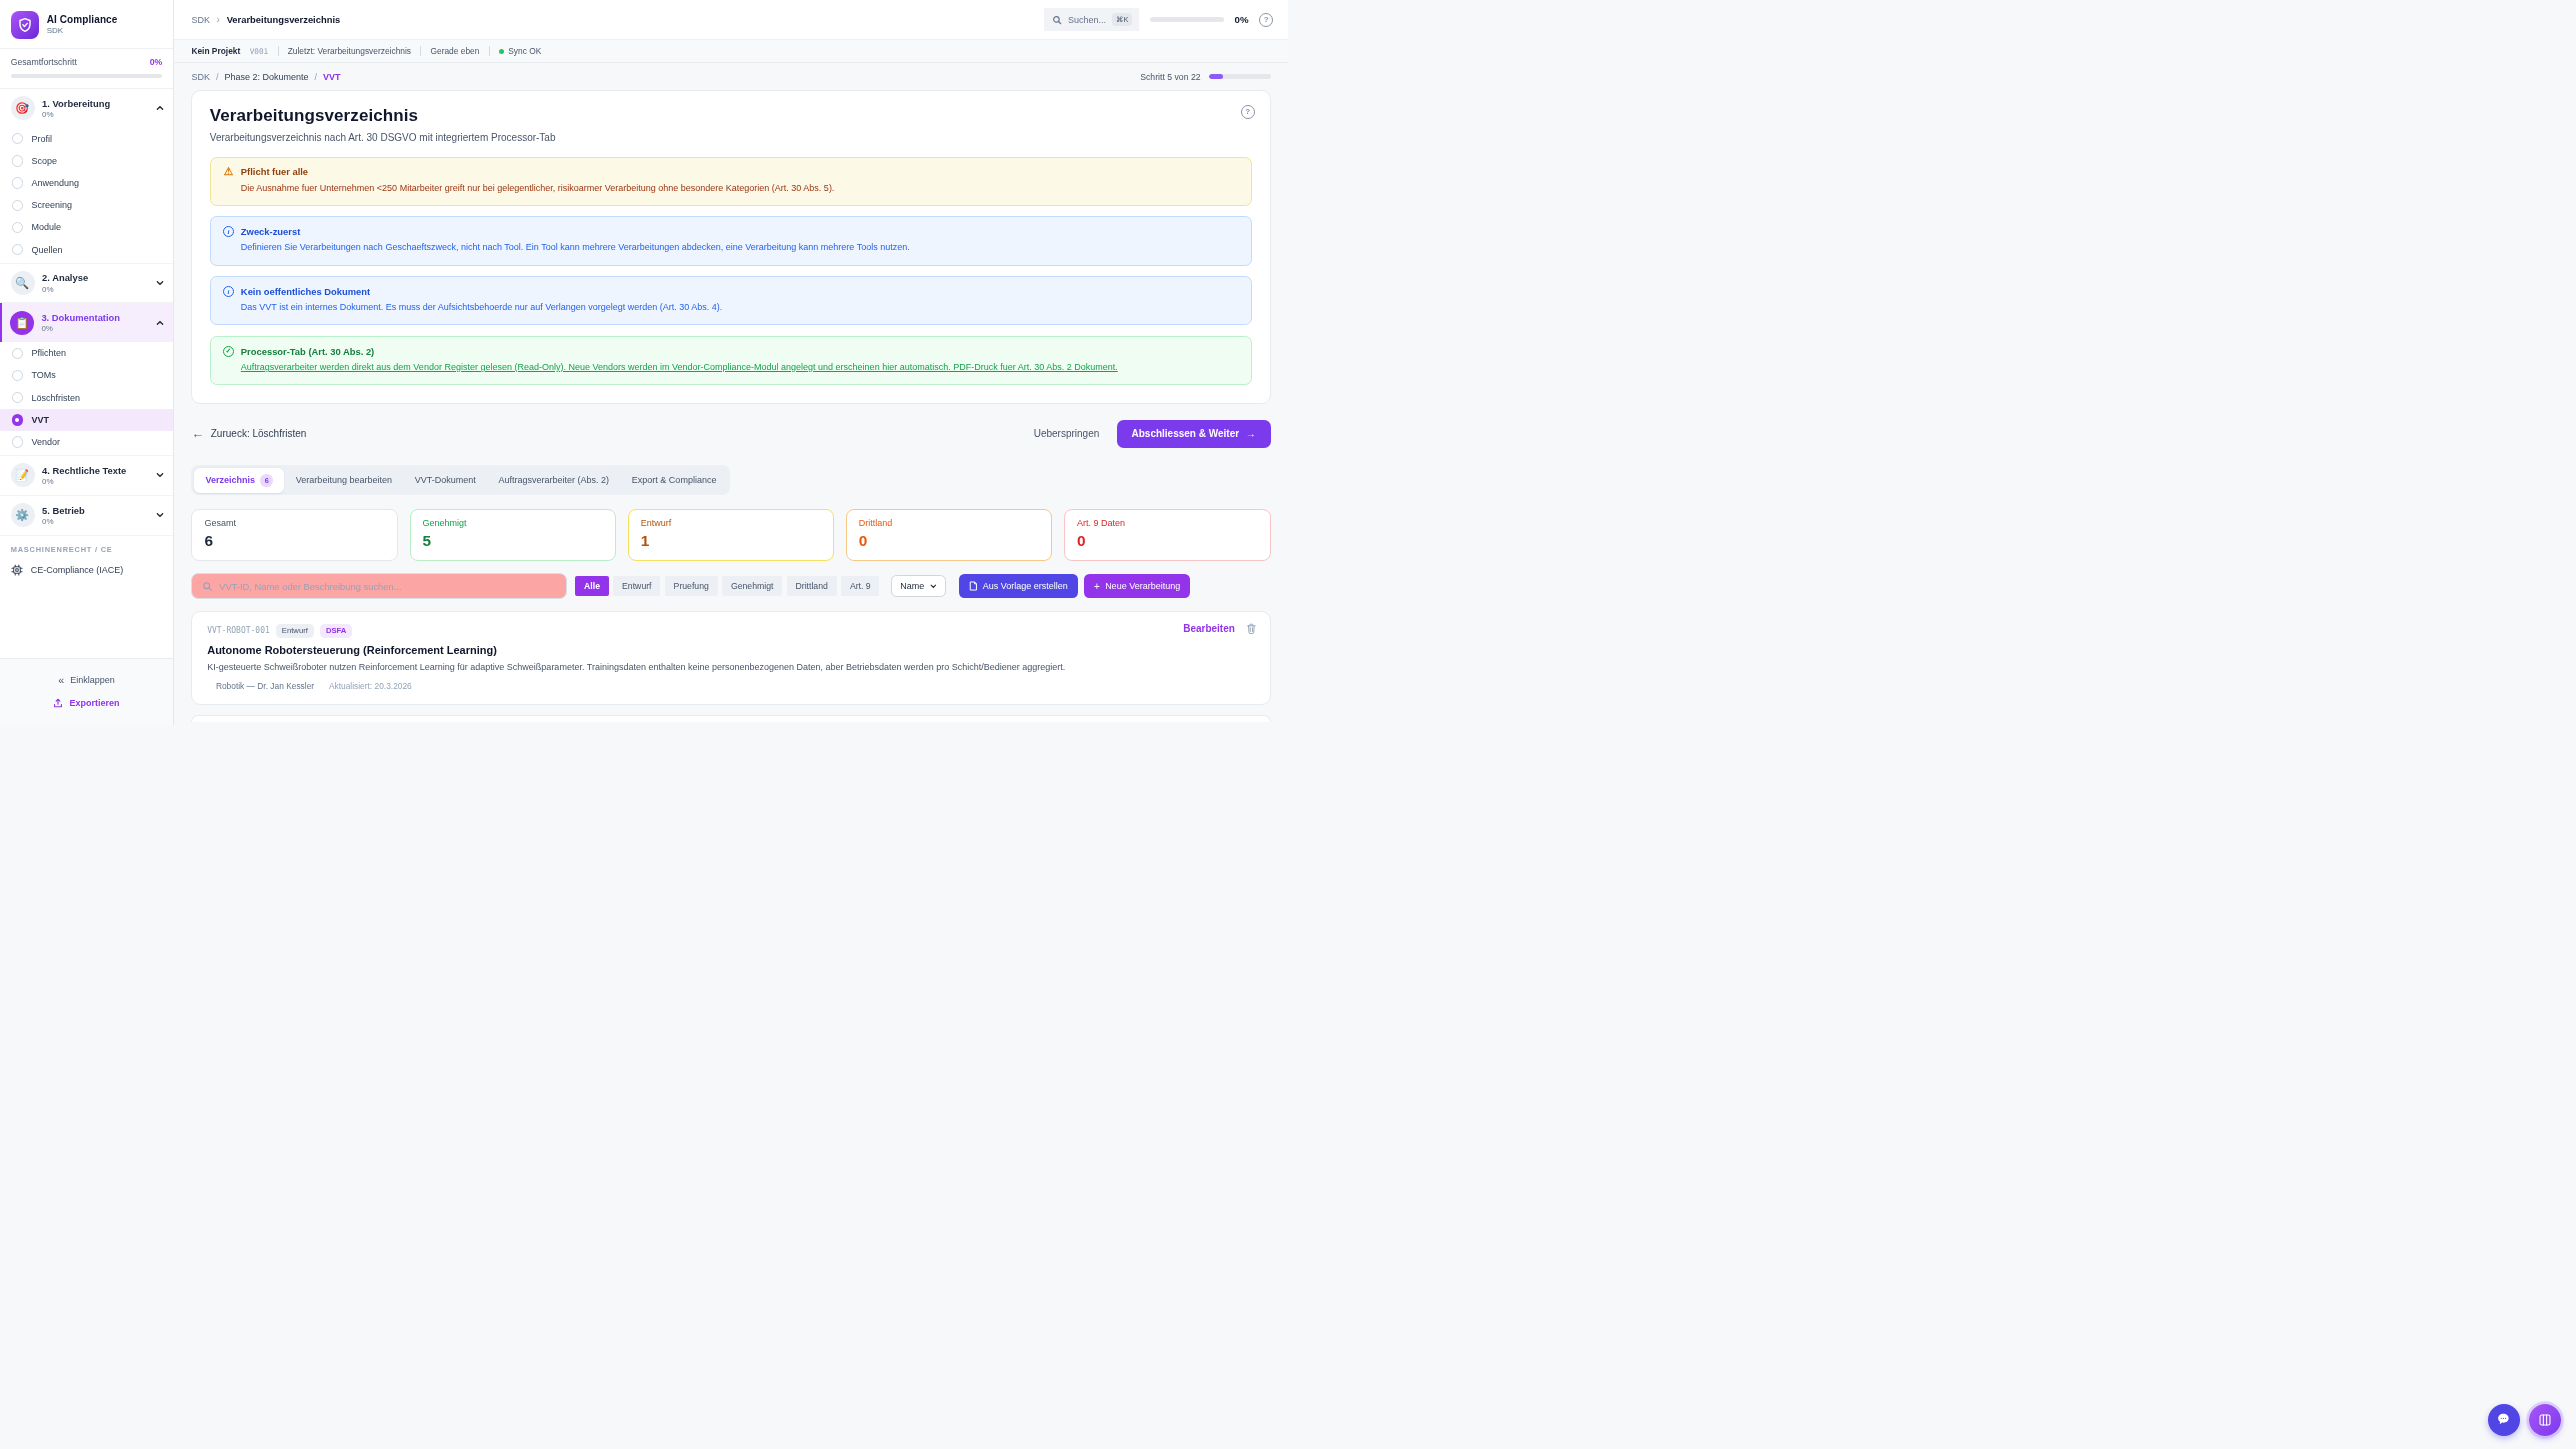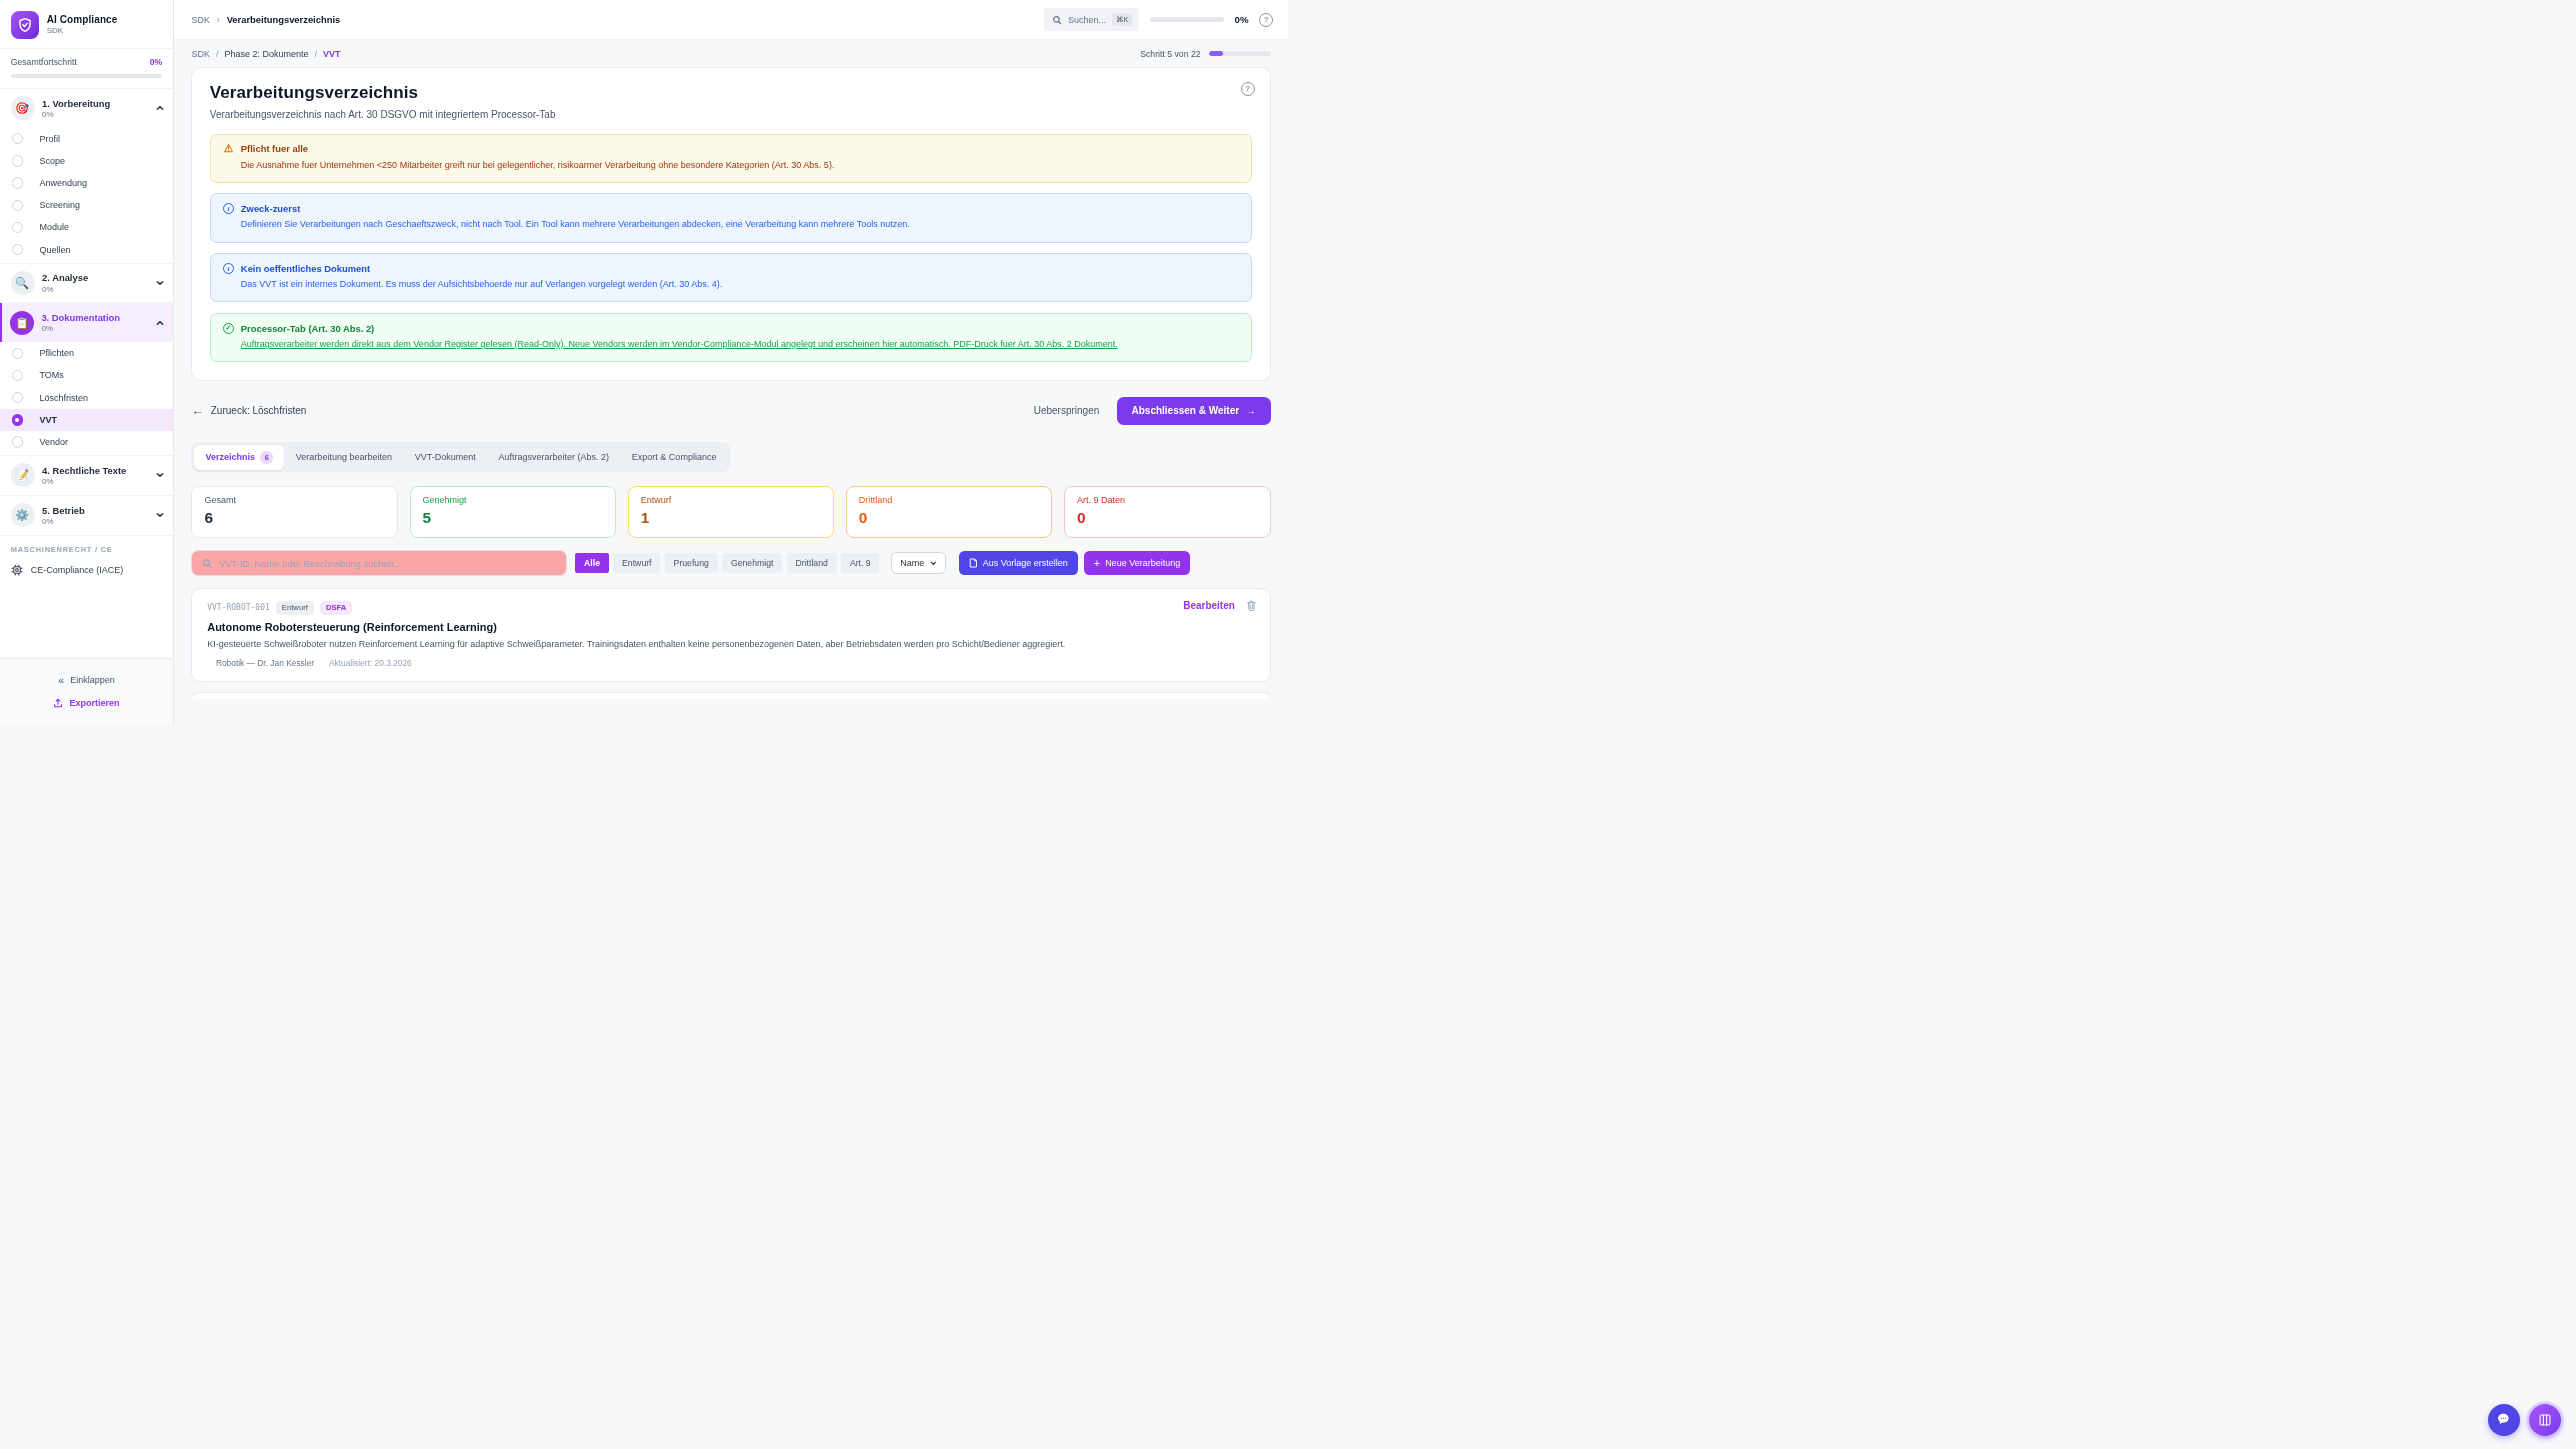--- a/index.html
+++ b/index.html
@@ -25,21 +25,21 @@
   .sec-head { display:flex; align-items:center; gap:7.4px; padding:7.4px 9.4px 7.4px 10.7px; cursor:pointer; position:relative; }
   .sec-icon { width:24px; height:24px; min-width:24px; border-radius:50%; background:#eceff3; display:flex; align-items:center; justify-content:center; font-size:11.4px; }
   .sec-meta { flex:1; }
   .sec-title { font-size:9.4px; font-weight:bold; color:#1e293b; }
   .sec-pct { font-size:8px; color:#64748b; margin-top:1.3px; }
   .chev { width:8px; height:8px; min-width:8px; }
   .chev svg { display:block; }
   .sec-head.active { background:#f6eefc; border-left:2.7px solid #9333ea; padding-left:8px; }
   .sec-head.active .sec-title { color:#7c3aed; }
   .sec-head.active .sec-icon { background:#9333ea; }
-  .side-item { display:flex; align-items:center; gap:16px; padding:5.4px 10.7px 5.4px 12px; cursor:pointer; }
+  .side-item { display:flex; align-items:center; gap:8px; padding:5.4px 10.7px 5.4px 12px; cursor:pointer; }
   .radio { width:11.4px; height:11.4px; min-width:11.4px; border-radius:50%; border:1.3px solid #cbd5e1; background:#fff; }
   .side-item span.lbl { font-size:9px; color:#334155; }
   .side-item.current { background:#f3e8fc; }
   .side-item.current .radio { border:none; background:#9333ea; position:relative; }
   .side-item.current .radio::after { content:""; position:absolute; left:2.7px; top:3.4px; width:4.7px; height:4.7px; border-radius:50%; background:#fff; }
   .side-item.current span.lbl { font-weight:bold; color:#1e293b; }
 
   .machine-head { font-size:7.4px; font-weight:bold; letter-spacing:0.8px; color:#94a3b8; padding:9.4px 10.7px 4px; border-top:0.7px solid #f1f4f7; }
   .machine-item { display:flex; align-items:center; gap:8px; padding:6px 10.7px; cursor:pointer; font-size:9px; color:#334155; }
   .machine-item svg { min-width:12px; }
@@ -350,20 +350,30 @@
         <span class="kbd">⌘K</span>
       </div>
       <div class="bar">
           <i style="width:0%"></i>
         </div>
       <span class="top-pct">0%</span>
       <div class="help-circ">?</div>
     </div>
   </header>
 
+  <div class="statusbar">
+    <span class="proj">Kein Projekt</span>
+    <span class="ver">V001</span>
+    <span class="vdiv"></span>
+    <span>Zuletzt: Verarbeitungsverzeichnis</span>
+    <span class="vdiv"></span>
+    <span>Gerade eben</span>
+    <span class="vdiv"></span>
+    <span><span class="dot"></span><span>Sync OK</span></span>
+  </div>
 
   <main class="content">
 
     <div class="crumb2-row">
       <div class="crumb2">
         <span class="c-root">SDK</span>
         <span class="c-sep">/</span>
         <span class="c-mid">Phase 2: Dokumente</span>
         <span class="c-sep">/</span>
         <span class="c-cur">VVT</span>

